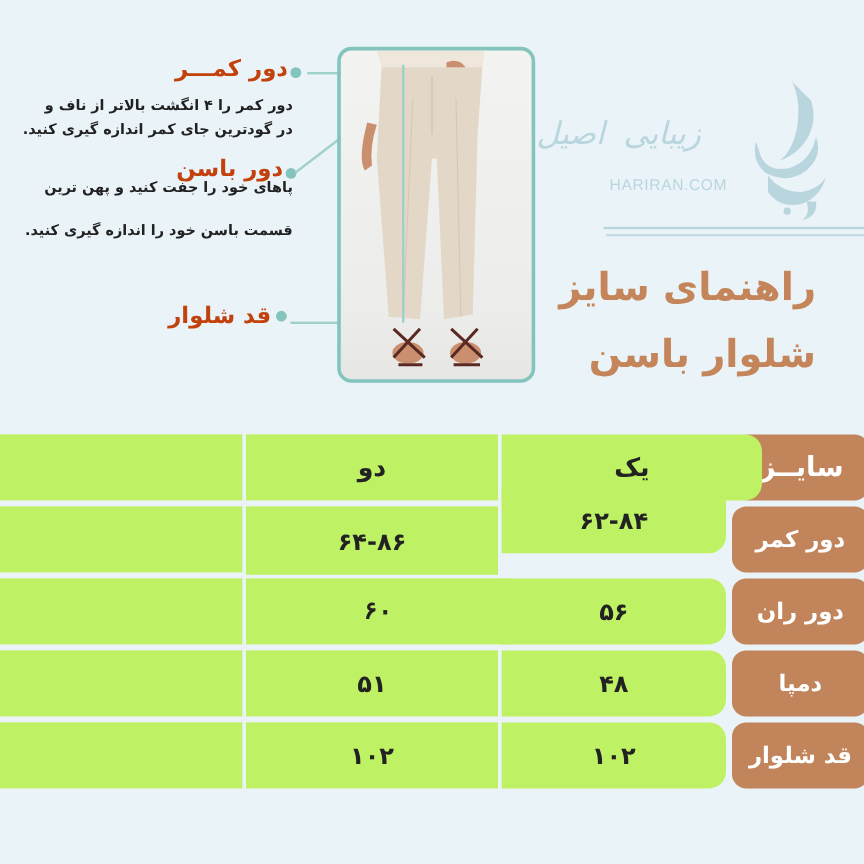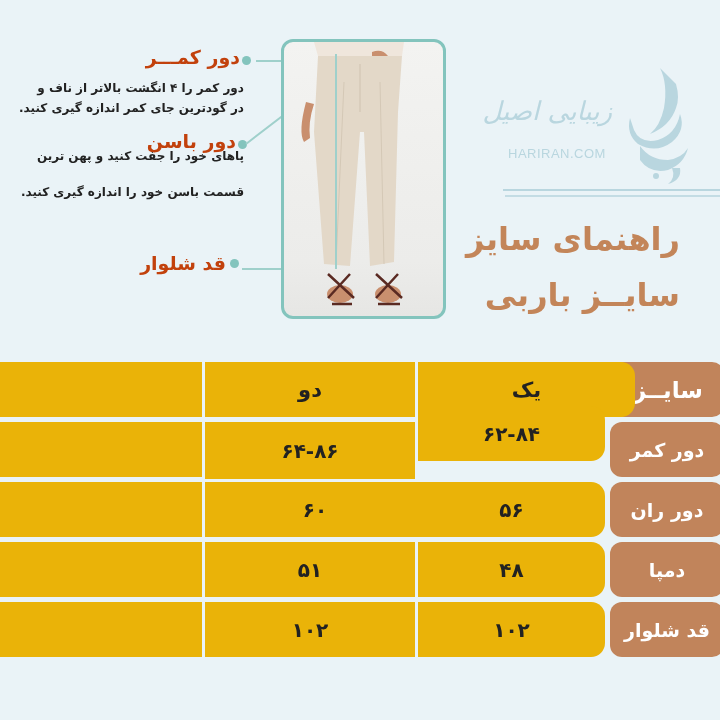--- a/index.html
+++ b/index.html
@@ -55,21 +55,21 @@
   }
 
   
   .row-label {
     background: #c1845b; border-radius: 12px;
     color: #fff; font-weight: bold; font-size: 19px;
     display: flex; align-items: center; justify-content: center;
   }
   .row-label.size { font-size: 23px; letter-spacing: 1px; }
   .cell {
-    background: #eab308; color: #222; font-weight: bold; font-size: 20px;
+    background: #bef264; color: #222; font-weight: bold; font-size: 20px;
     display: flex; align-items: center; justify-content: center;
   }
   .cell.first { border-top-right-radius: 14px; border-bottom-right-radius: 14px; }
   .cell.header { font-size: 21px; }
 </style>
 </head>
 <body>
 
 <div class="abs callout-title" style="right:480px; top:46px;">دور کمـــر</div>
 <div class="abs callout-dot" style="left:242px; top:56px;"></div>
@@ -102,51 +102,51 @@
     <path d="M60 40 L52 222" stroke="#d4c8b6" stroke-width="1"></path>
     <path d="M96 40 L100 222" stroke="#d4c8b6" stroke-width="1"></path>
 
     <ellipse cx="56" cy="252" rx="13" ry="9" fill="#c98f6e"></ellipse>
     <ellipse cx="104" cy="252" rx="13" ry="9" fill="#c98f6e"></ellipse>
     <path d="M44 232 L70 256 M66 232 L44 256 M48 262 L68 262" stroke="#5a2a22" stroke-width="2.5" fill="none"></path>
     <path d="M92 232 L118 256 M114 232 L92 256 M94 262 L116 262" stroke="#5a2a22" stroke-width="2.5" fill="none"></path>
   </svg>
 </div>
 
-<div class="abs logo-text-fa" style="right:108px; top:96px;">زیبایی اصیل</div>
+<div class="abs logo-text-fa" style="right:136px; top:96px;font-family:Liberation Mono, monospace;">زیبایی اصیل</div>
 <div class="abs logo-text-en" style="left:508px; top:146px;">HARIRAN.COM</div>
 <svg class="abs logo-mark" style="left:610px; top:64px; width:90px; height:120px;" viewBox="0 0 90 120">
   <path d="M50 4 Q58 20 54 44 Q50 62 40 70 Q60 62 66 44 Q70 34 66 20 Z" fill="#b9d6df"></path>
   <path d="M20 54 Q16 70 28 80 Q46 90 62 78 Q76 66 70 50 Q66 70 48 76 Q30 80 24 66 Z" fill="#b9d6df"></path>
   <path d="M30 82 Q40 96 58 96 Q72 94 78 84 Q74 100 58 106 Q40 110 30 96 Z" fill="#b9d6df"></path>
   <path d="M62 104 Q66 114 58 120 Q72 116 70 104 Z" fill="#b9d6df"></path>
   <circle cx="46" cy="112" r="3" fill="#b9d6df"></circle>
 </svg>
 
 <div class="abs divider-line" style="left:503px; top:189px; width:217px;"></div>
 <div class="abs divider-line" style="left:505px; top:195px; width:215px; opacity:0.8;"></div>
 
 <div class="abs page-title" style="right:40px; top:214px;">راهنمای سایز</div>
-<div class="abs page-title" style="right:40px; top:270px;">سایــز باربی</div>
+<div class="abs page-title" style="right:40px; top:270px;">شلوار باسن</div>
 
 <div class="abs" style="left:0; top:362px; width:720px; height:300px;">
 
   <div class="abs row-label size" style="left:612px; top:0; width:112px; height:55px;">سایــز</div>
   <div class="abs cell header first" style="left:418px; top:0; width:217px; height:55px;">یک</div>
   <div class="abs cell header" style="left:205px; top:0; width:210px; height:55px;">دو</div>
   <div class="abs cell header" style="left:0; top:0; width:202px; height:55px;"></div>
 
   <div class="abs row-label" style="left:610px; top:60px; width:114px; height:55px;">دور کمر</div>
   <div class="abs cell first" style="left:418px; top:44px; width:187px; height:55px;">۶۲-۸۴</div>
   <div class="abs cell" style="left:205px; top:60px; width:210px; height:57px;">۶۴-۸۶</div>
   <div class="abs cell" style="left:0; top:60px; width:202px; height:55px;"></div>
 
   <div class="abs row-label" style="left:610px; top:120px; width:114px; height:55px;">دور ران</div>
   <div class="abs cell first" style="left:418px; top:120px; width:187px; height:55px;">۵۶</div>
-  <div class="abs cell" style="left:205px; top:120px; width:220px; height:55px;">۶۰</div>
+  <div class="abs cell" style="left:205px; top:120px; width:220px; height:55px;font-family:Liberation Mono, monospace;">۶۰</div>
   <div class="abs cell" style="left:0; top:120px; width:202px; height:55px;"></div>
 
   <div class="abs row-label" style="left:610px; top:180px; width:114px; height:55px;">دمپا</div>
   <div class="abs cell first" style="left:418px; top:180px; width:187px; height:55px;">۴۸</div>
   <div class="abs cell" style="left:205px; top:180px; width:210px; height:55px;">۵۱</div>
   <div class="abs cell" style="left:0; top:180px; width:202px; height:55px;"></div>
 
   <div class="abs row-label" style="left:610px; top:240px; width:114px; height:55px;">قد شلوار</div>
   <div class="abs cell first" style="left:418px; top:240px; width:187px; height:55px;">۱۰۲</div>
   <div class="abs cell" style="left:205px; top:240px; width:210px; height:55px;">۱۰۲</div>

